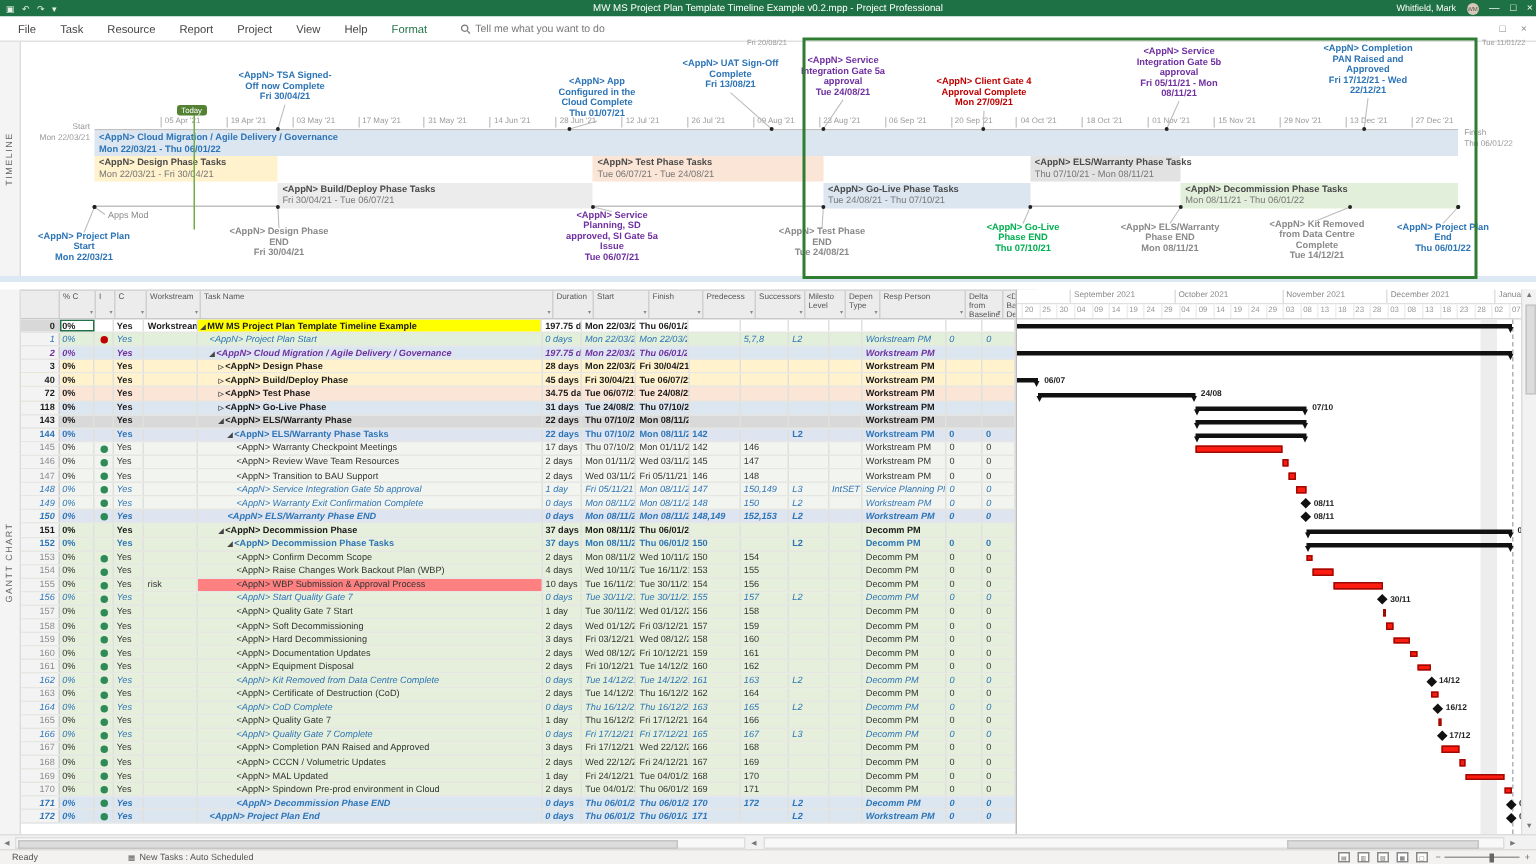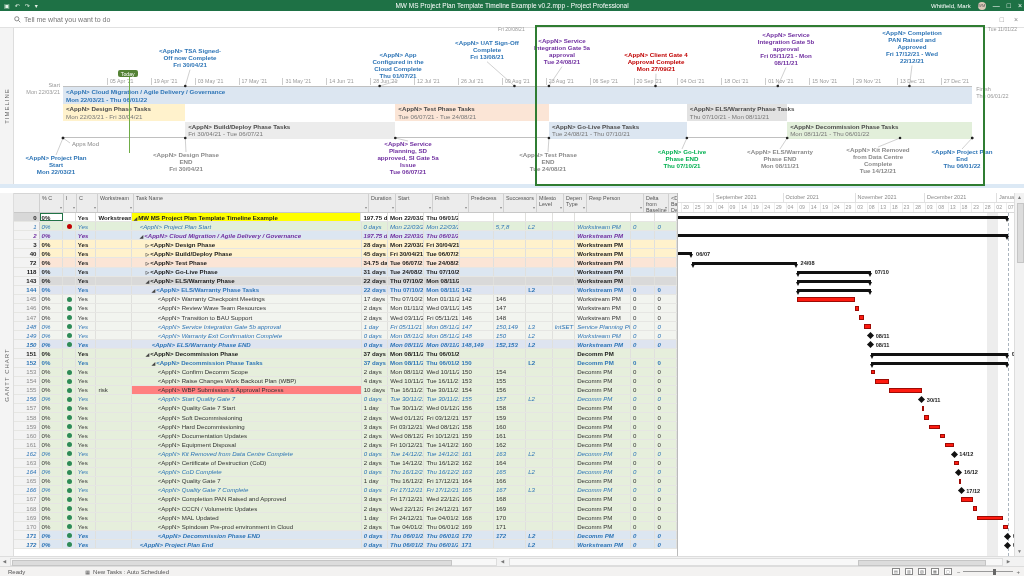--- a/index.html
+++ b/index.html
@@ -95,20 +95,30 @@
     <div id="tb-right">
       <span>Whitfield, Mark</span>
       <span class="avatar">WM</span>
       <span class="winbtn">—</span>
       <span class="winbtn">□</span>
       <span class="winbtn">×</span>
     </div>
   </div>
 
   <div id="menubar">
+    <div id="menu-tabs">
+        <div class="mtab">File</div>
+        <div class="mtab">Task</div>
+        <div class="mtab">Resource</div>
+        <div class="mtab">Report</div>
+        <div class="mtab">Project</div>
+        <div class="mtab">View</div>
+        <div class="mtab">Help</div>
+        <div class="mtab" style="color: rgb(33, 115, 70);">Format</div>
+      </div>
     <div id="searchbox">
       <svg width="7" height="7" viewBox="0 0 10 10">
           <circle cx="4" cy="4" r="3" fill="none" stroke="#777" stroke-width="1.2"></circle>
           <line x1="6.3" y1="6.3" x2="9" y2="9" stroke="#777" stroke-width="1.2"></line>
         </svg>
       <span>Tell me what you want to do</span>
     </div>
     <div id="menu-right">
       <span>□</span>
       <span>×</span>

